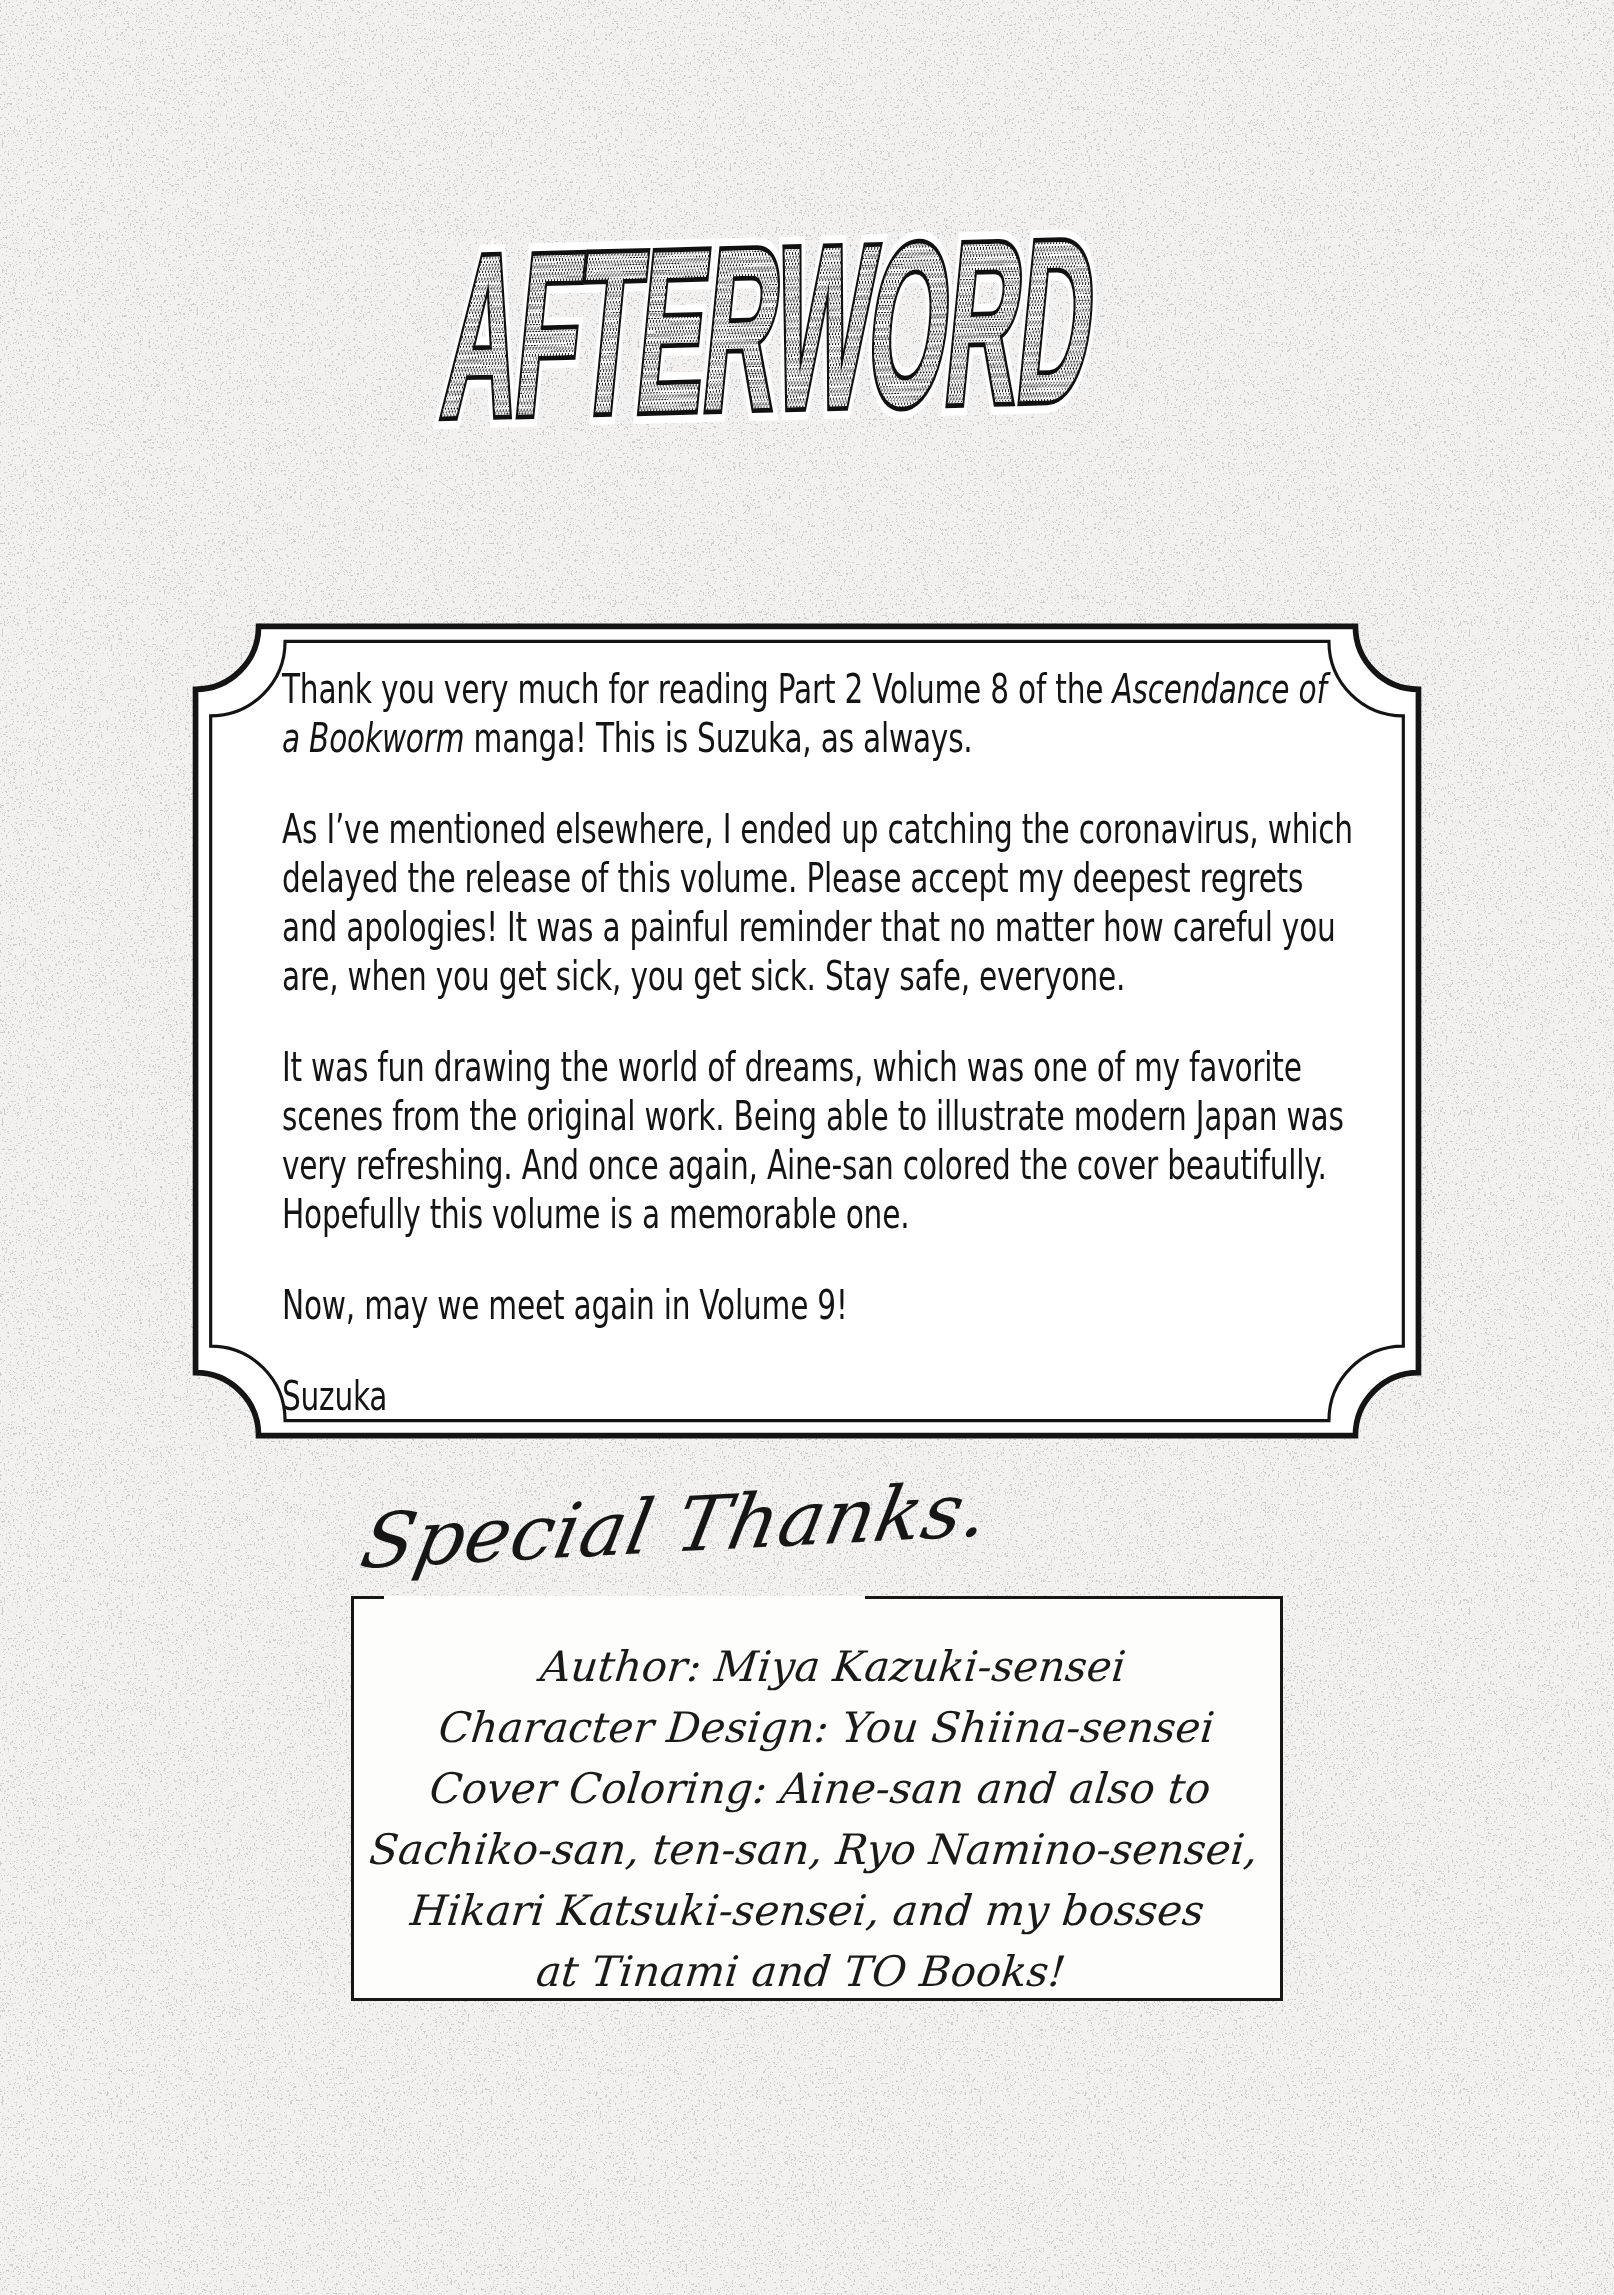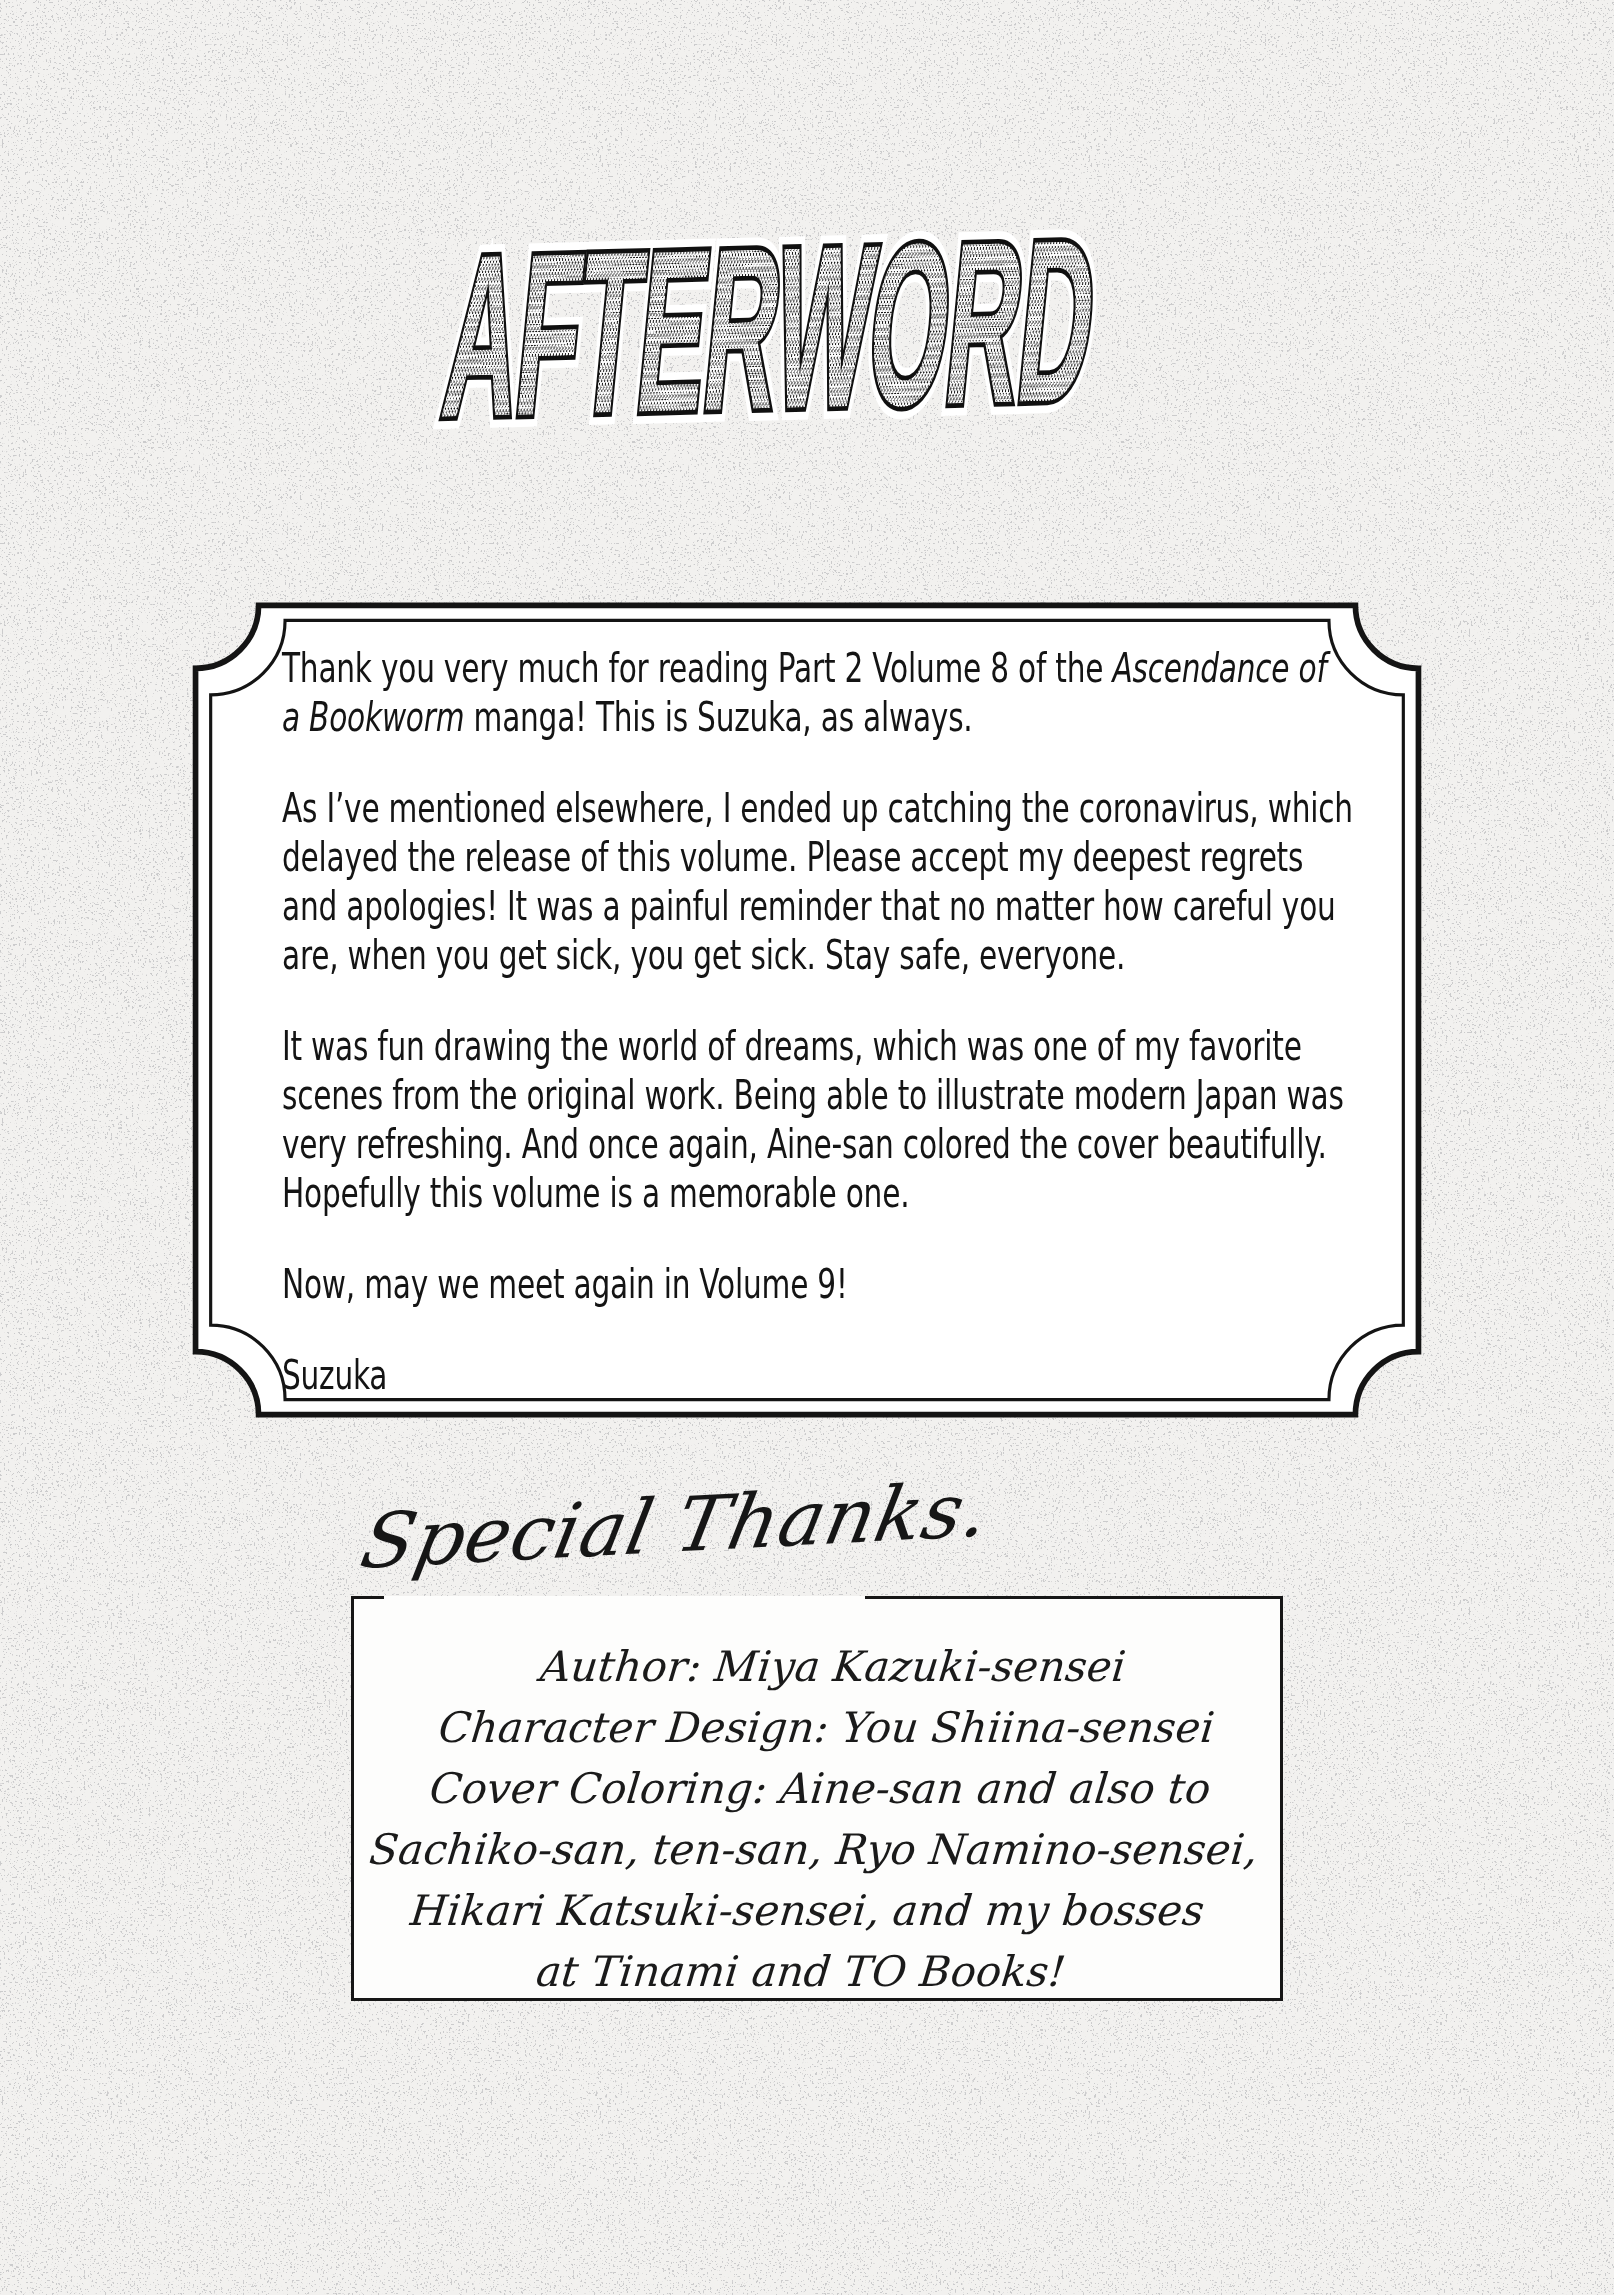--- a/index.html
+++ b/index.html
@@ -15,21 +15,21 @@
      font-size:230px;line-height:230px;letter-spacing:-2.5px;}
   .t.halo{-webkit-text-stroke:25px #ffffff;color:#ffffff;}
   .t.stroke{-webkit-text-stroke:9.5px #101010;color:#101010;}
   .t.fill{color:transparent;
      background-image:repeating-linear-gradient(45deg,#101010 0 2.1px,#ffffff 2.1px 4.8px),
                       repeating-linear-gradient(135deg,#101010 0 2.1px,#ffffff 2.1px 4.8px);
      background-blend-mode:lighten;
      -webkit-background-clip:text;background-clip:text;}
 
   
-  .main-frame{position:absolute;left:189px;top:599px;width:1236px;height:822px;}
+  .main-frame{position:absolute;left:189px;top:620px;width:1236px;height:822px;}
   .main-frame svg{position:absolute;left:0;top:0;}
   .box-text{position:absolute;left:93px;top:45px;width:1438px;
             transform:scaleX(0.74);transform-origin:0 0;
             font-size:40px;line-height:49px;letter-spacing:-0.3px;}
   .box-text .para{margin:0 0 42px 0;}
   .ln{white-space:nowrap;}
   .it{font-style:italic;}
 
   
   .st-heading{position:absolute;left:371px;top:1500px;z-index:3;

